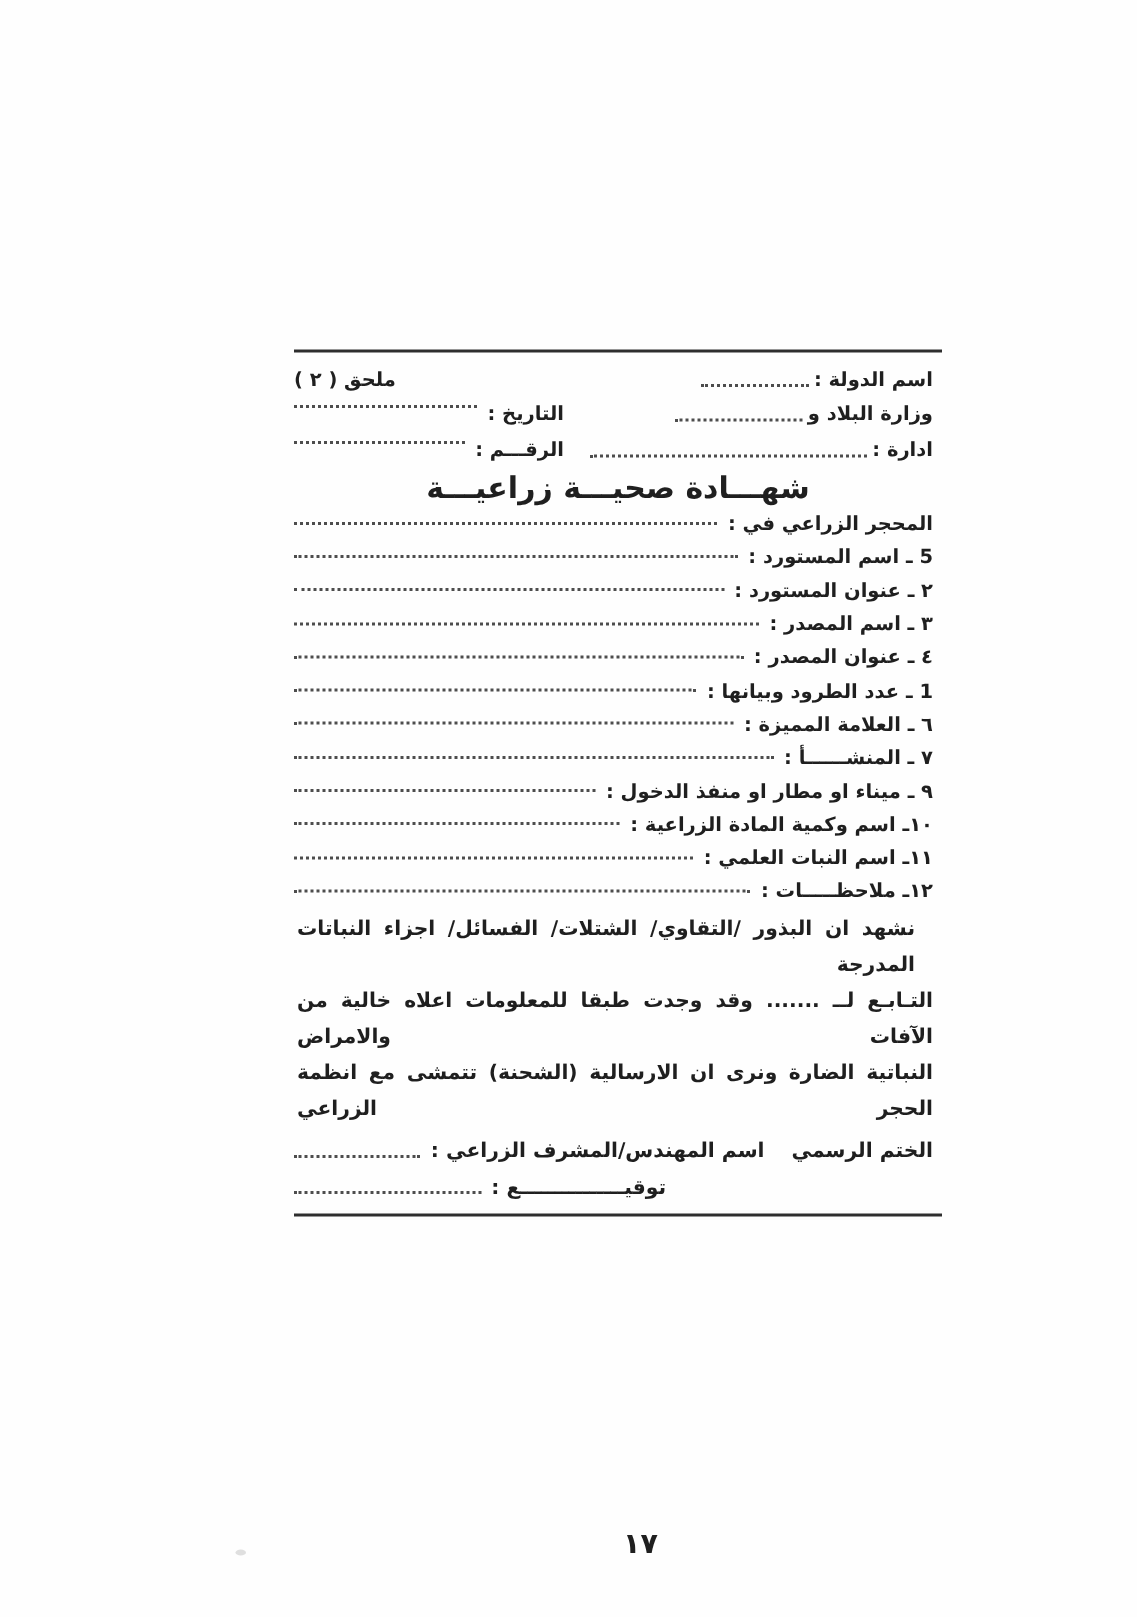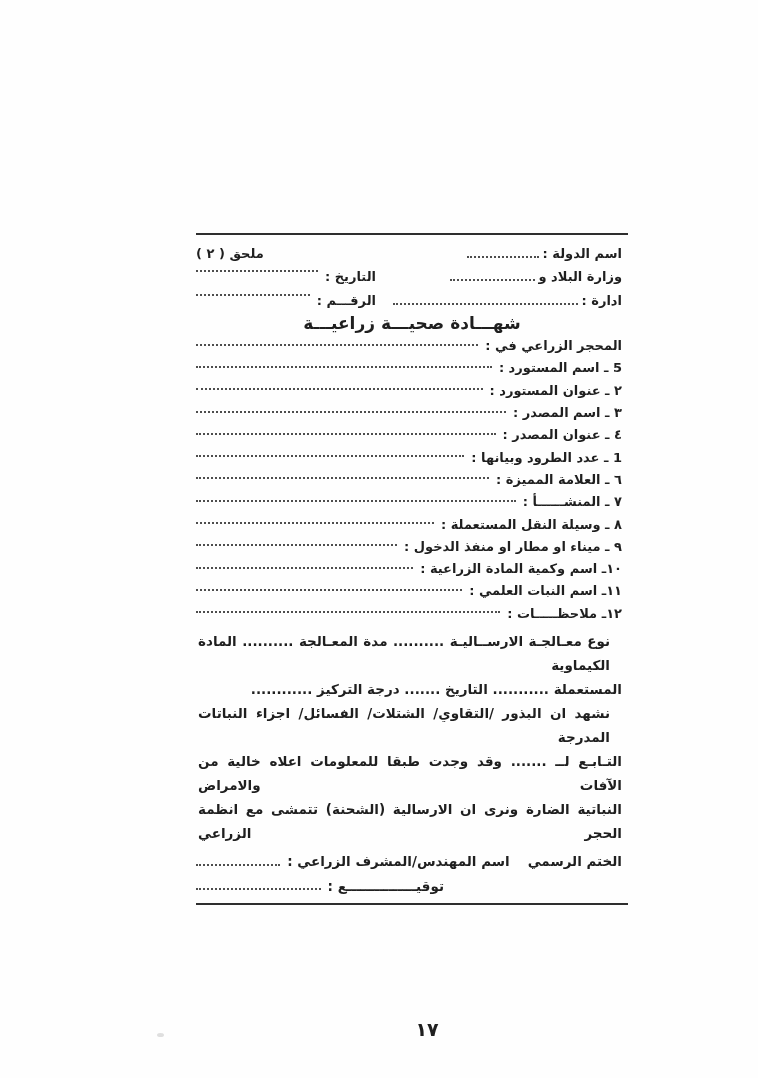--- a/index.html
+++ b/index.html
@@ -50,21 +50,21 @@
   .left-group {
     width: 180px;
     display: flex;
     align-items: flex-start;
   }
   .appendix-cell { width: 180px; text-align: left; line-height: 1.15; }
 
   
   .doc-title {
     text-align: center;
-    font-size: 17px;
+    font-size: 20px;
     font-weight: 700;
     margin: 4px 0 3px 0;
     letter-spacing: 0.3px;
   }
 
   
   .field-row {
     display: flex;
     align-items: center;
     height: 22.3px;
@@ -177,45 +177,37 @@
       </div>
       <div class="field-row">
         <span class="flabel">٦ ـ العلامة المميزة :</span>
         <span class="dots dots-fill"></span>
       </div>
       <div class="field-row">
         <span class="flabel">٧ ـ المنشــــــأ :</span>
         <span class="dots dots-fill"></span>
       </div>
       <div class="field-row">
-        <span class="flabel">٨ ـ وسيلة النقل المستعملة :</span>
-        <span class="dots dots-fill"></span>
-      </div>
-      <div class="field-row">
         <span class="flabel">٩ ـ ميناء او مطار او منفذ الدخول :</span>
         <span class="dots dots-fill"></span>
       </div>
       <div class="field-row">
         <span class="flabel">١٠ـ اسم وكمية المادة الزراعية :</span>
         <span class="dots dots-fill"></span>
       </div>
       <div class="field-row">
         <span class="flabel">١١ـ اسم النبات العلمي :</span>
         <span class="dots dots-fill"></span>
       </div>
       <div class="field-row">
         <span class="flabel">١٢ـ ملاحظـــــات :</span>
         <span class="dots dots-fill"></span>
       </div>
     </div>
 
-    <div class="para para-treatment">
-      <div class="pline just indent">نوع معـالجـة الارســاليـة .......... مدة المعـالجة .......... المادة الكيماوية</div>
-      <div class="pline">المستعملة ........... التاريخ ....... درجة التركيز ............</div>
-    </div>
 
     <div class="para">
       <div class="pline just indent">نشهد ان البذور /التقاوي/ الشتلات/ الفسائل/ اجزاء النباتات المدرجة</div>
       <div class="pline just">التـابـع لــ ....... وقد وجدت طبقا للمعلومات اعلاه خالية من الآفات والامراض</div>
       <div class="pline just">النباتية الضارة ونرى ان الارسالية (الشحنة) تتمشى مع انظمة الحجر الزراعي</div>
     </div>
 
     <div class="sig-row">
       <span class="hlabel">الختم الرسمي</span>
       <span class="stamp-gap"></span>

